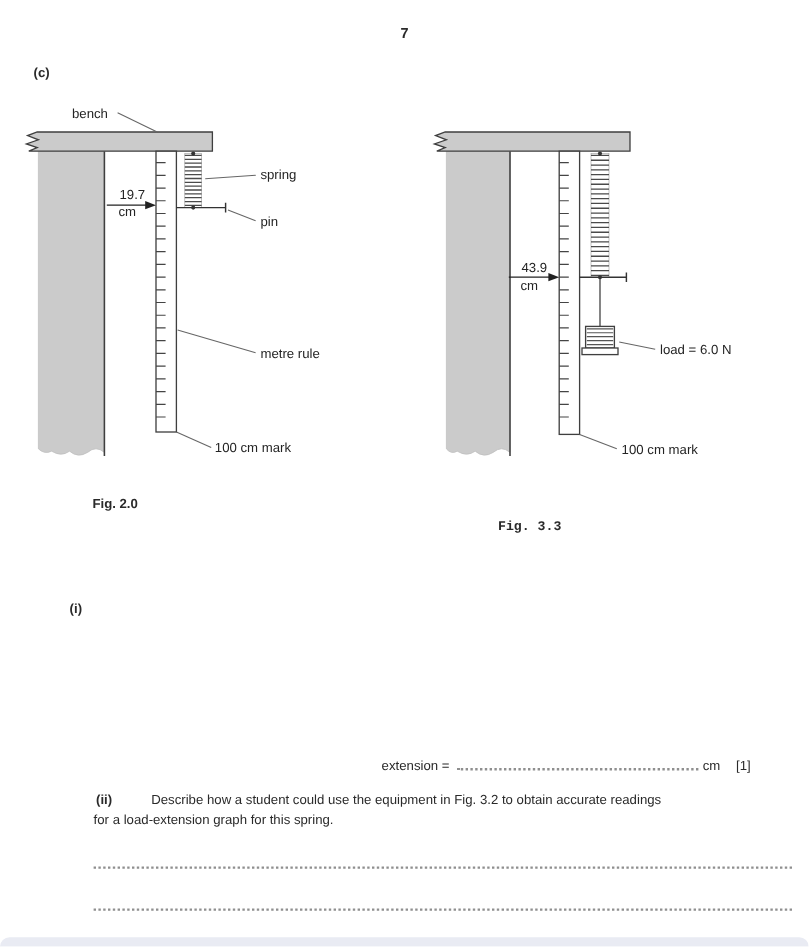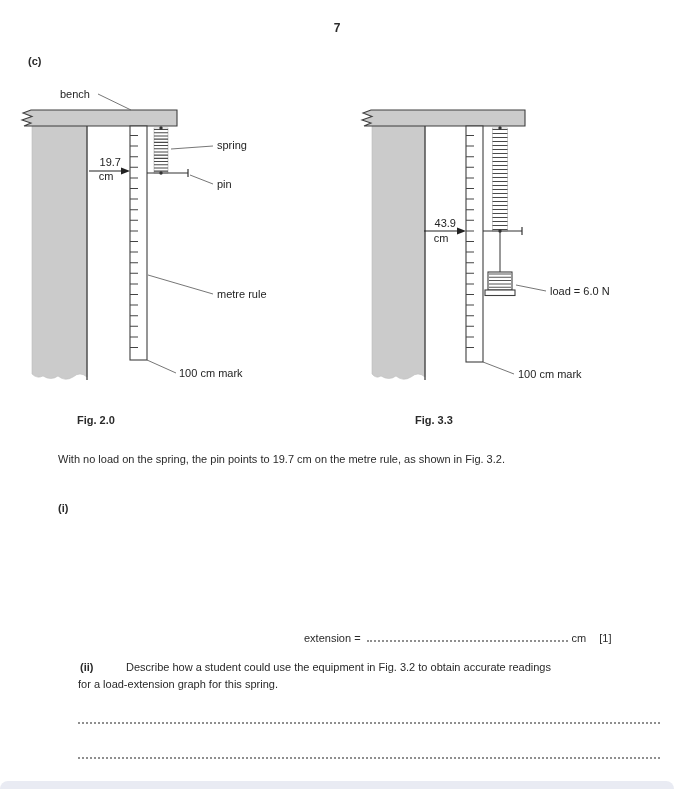--- a/index.html
+++ b/index.html
@@ -93,27 +93,26 @@
     <polygon points="116,146 107,142.6 107,149.4" fill="#222"></polygon>
 
     <line x1="166" y1="200" x2="196" y2="206" stroke="#666" stroke-width="0.9"></line>
     <text x="200" y="210">load = 6.0 N</text>
 
     <line x1="133" y1="277" x2="164" y2="289" stroke="#666" stroke-width="0.9"></line>
     <text x="168" y="293">100 cm mark</text>
   </svg>
 
   <div class="abs t11 bold" style="left:77px;top:413px;">Fig. 2.0</div>
-  <div class="abs t11 bold" style="left:415px;top:413px;">Fig. 3.3</div>
+  <div class="abs t11 bold" style="left:415px;top:433px;font-family:Liberation Mono, monospace;">Fig. 3.3</div>
 
-  <div class="abs t11" style="left:58px;top:452px;">With no load on the spring, the pin points to 19.7 cm on the metre rule, as shown in Fig. 3.2.</div>
 
   <div class="abs t11 bold" style="left:58px;top:501px;">(i)</div>
 
-  <div class="abs t11" style="left:304px;top:630px;text-align:right;">
+  <div class="abs t11" style="left:318px;top:630px;text-align:right;">
     <span>extension =</span><span class="ans-dots"></span><span>cm</span>
     <span style="margin-left:10px;">[1]</span>
   </div>
 
   <div class="abs t11 bold" style="left:52px;top:660px;margin-left:28px;">(ii)</div>
   <div class="abs t11" style="left:78px;top:660px;margin-left:48px;">Describe how a student could use the equipment in Fig. 3.2 to obtain accurate readings</div>
   <div class="abs t11" style="left:78px;top:677px;">for a load-extension graph for this spring.</div>
 
   <div class="abs dotline" style="left:78px;top:722px;width:582px;"></div>
   <div class="abs dotline" style="left:78px;top:757px;width:582px;"></div>

